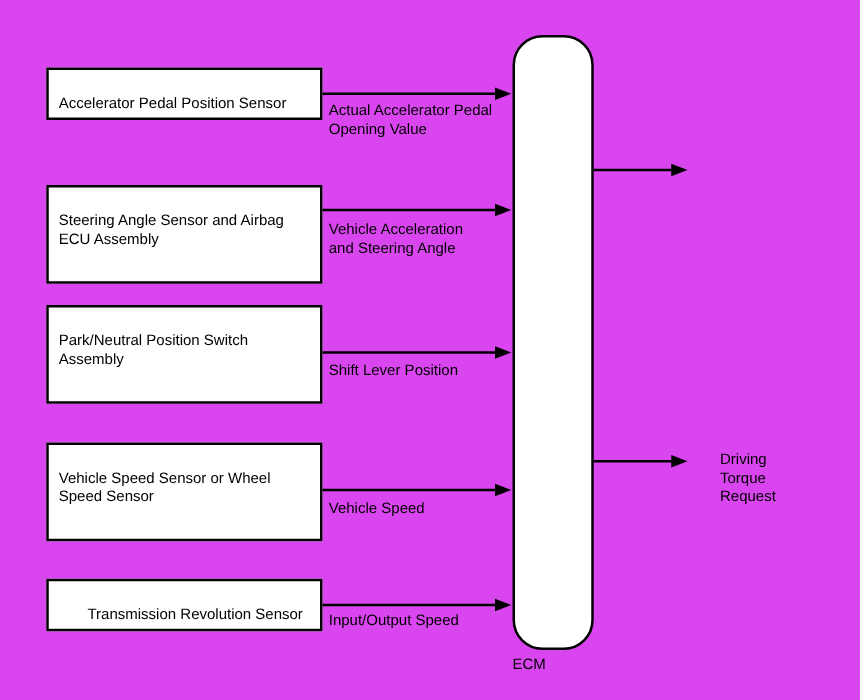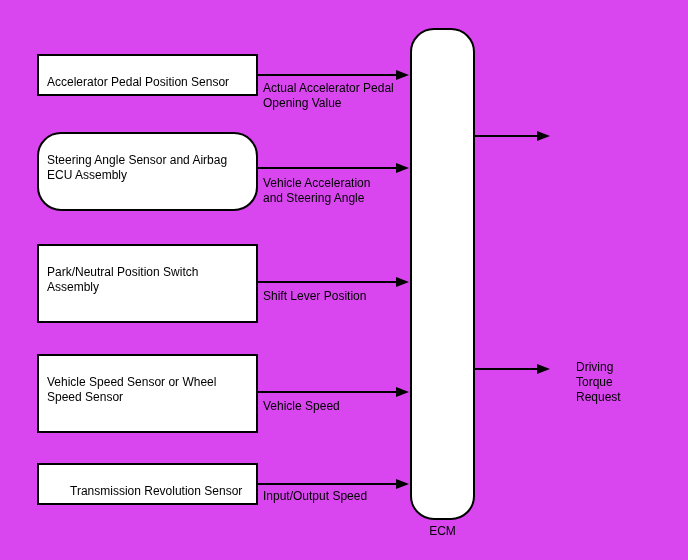--- a/index.html
+++ b/index.html
@@ -53,38 +53,38 @@
     height: 492px;
     border: 2px solid #000000;
     border-radius: 24px;
     background: #ffffff;
   }
   .ecm-label {
     position: absolute;
     left: 410px;
     top: 524px;
     width: 65px;
-    text-align: center;
+    text-align: left;
     font-size: 12px;
   }
 </style>
 </head>
 <body>
 
 <div class="canvas">
 
   <div class="box" style="top:54px; height:42px;">
     <span>Accelerator Pedal Position Sensor</span>
   </div>
   <div class="hline" style="left:258px; top:74px; width:139px;"></div>
   <div class="ah" style="left:396px; top:70px;"></div>
   <div class="lbl" style="left:263px; top:81px;">Actual Accelerator Pedal
 Opening Value</div>
 
-  <div class="box" style="top:132px; height:79px;border-radius:24px;">
+  <div class="box" style="top:148px; height:79px;">
     <span>Steering Angle Sensor and Airbag
 ECU Assembly</span>
   </div>
   <div class="hline" style="left:258px; top:167px; width:139px;"></div>
   <div class="ah" style="left:396px; top:163px;"></div>
   <div class="lbl" style="left:263px; top:176px;">Vehicle Acceleration
 and Steering Angle</div>
 
   <div class="box" style="top:244px; height:79px;">
     <span>Park/Neutral Position Switch

